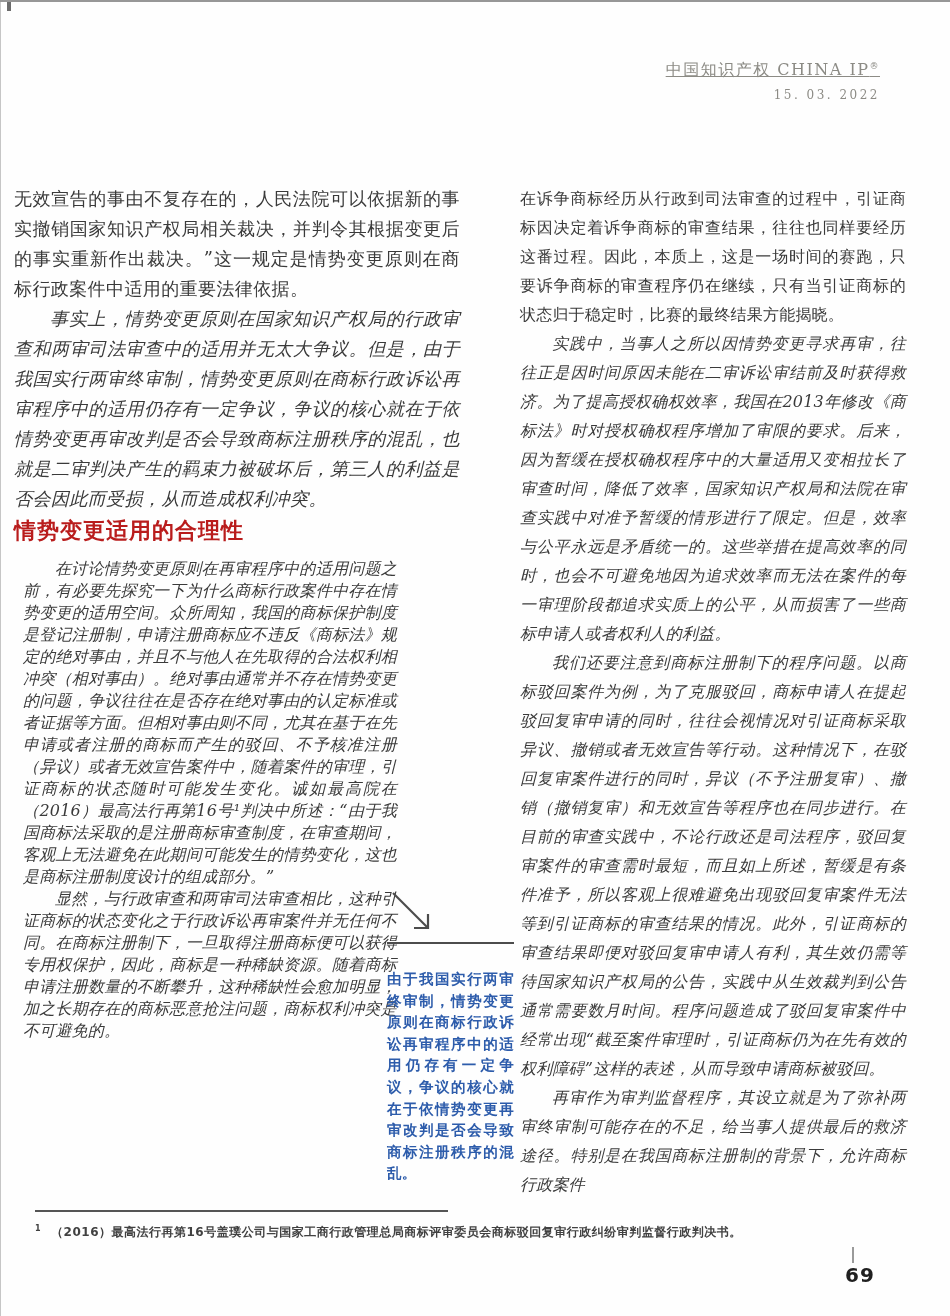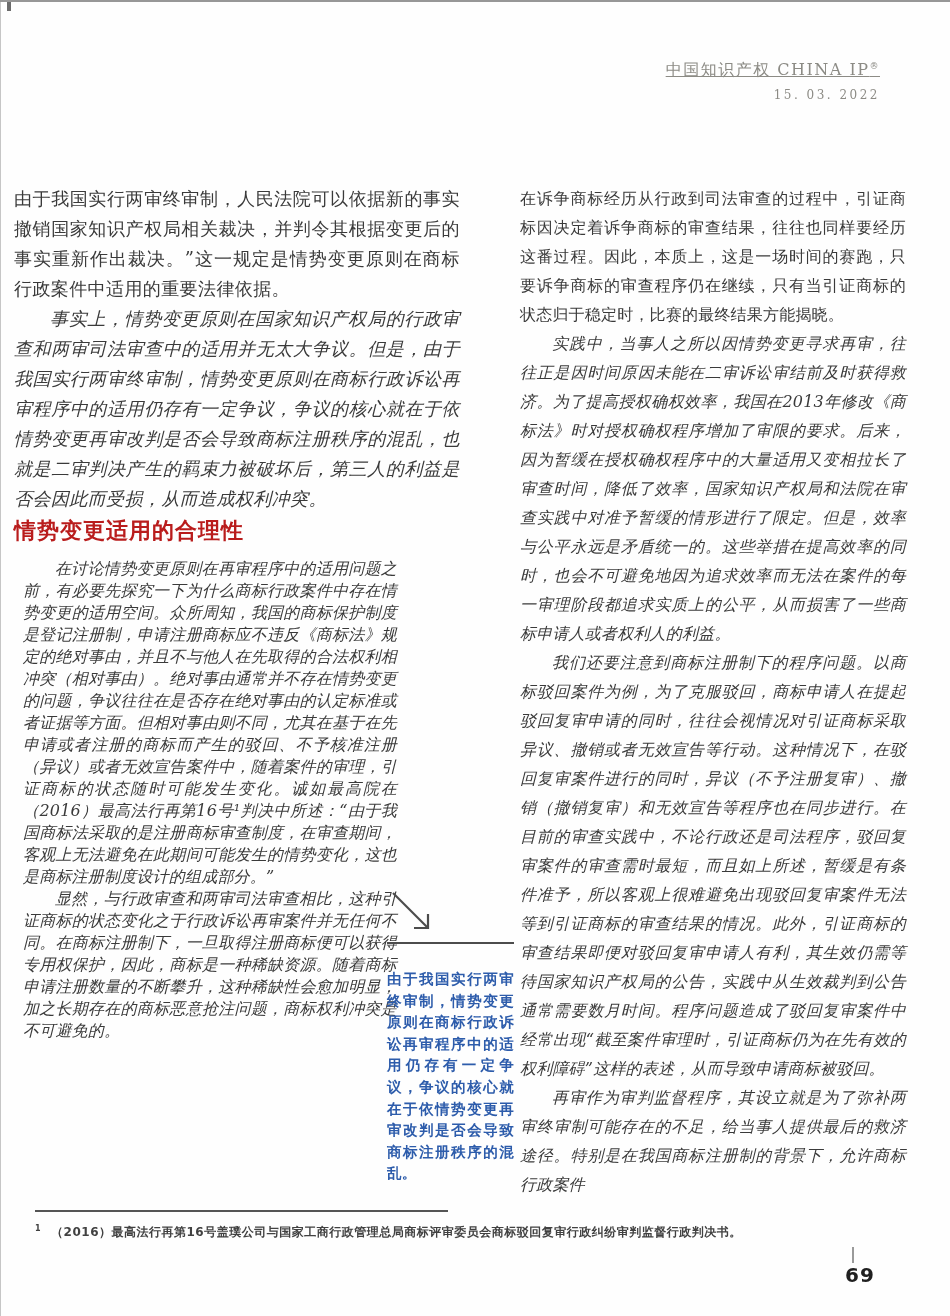--- a/index.html
+++ b/index.html
@@ -66,21 +66,21 @@
 <div class="page">
   <div class="left-edge"></div>
   <div class="corner-mark"></div>
 
   <div class="header">
     <div class="mag"><span>中国知识产权 CHINA IP</span><sup>®</sup></div>
     <div class="date">15. 03. 2022</div>
   </div>
 
   <div class="col-left-top">
-    <p class="body-p">由于我国实行两审终审制，人民法院可以依据新的事实撤销国家知识产权局相关裁决，并判令其根据变更后的事实重新作出裁决。”这一规定是情势变更原则在商标行政案件中适用的重要法律依据。</p>
+    <p class="body-p">无效宣告的事由不复存在的，人民法院可以依据新的事实撤销国家知识产权局相关裁决，并判令其根据变更后的事实重新作出裁决。”这一规定是情势变更原则在商标行政案件中适用的重要法律依据。</p>
     <p class="body-p indent">事实上，情势变更原则在国家知识产权局的行政审查和两审司法审查中的适用并无太大争议。但是，由于我国实行两审终审制，情势变更原则在商标行政诉讼再审程序中的适用仍存有一定争议，争议的核心就在于依情势变更再审改判是否会导致商标注册秩序的混乱，也就是二审判决产生的羁束力被破坏后，第三人的利益是否会因此而受损，从而造成权利冲突。</p>
   </div>
 
   <h2 class="section-heading">情势变更适用的合理性</h2>
 
   <div class="col-left-bottom">
     <p class="body-p indent">在讨论情势变更原则在再审程序中的适用问题之前，有必要先探究一下为什么商标行政案件中存在情势变更的适用空间。众所周知，我国的商标保护制度是登记注册制，申请注册商标应不违反《商标法》规定的绝对事由，并且不与他人在先取得的合法权利相冲突（相对事由）。绝对事由通常并不存在情势变更的问题，争议往往在是否存在绝对事由的认定标准或者证据等方面。但相对事由则不同，尤其在基于在先申请或者注册的商标而产生的驳回、不予核准注册（异议）或者无效宣告案件中，随着案件的审理，引证商标的状态随时可能发生变化。诚如最高院在（2016）最高法行再第16号¹判决中所述：“由于我国商标法采取的是注册商标审查制度，在审查期间，客观上无法避免在此期间可能发生的情势变化，这也是商标注册制度设计的组成部分。”</p>
     <p class="body-p indent">显然，与行政审查和两审司法审查相比，这种引证商标的状态变化之于行政诉讼再审案件并无任何不同。在商标注册制下，一旦取得注册商标便可以获得专用权保护，因此，商标是一种稀缺资源。随着商标申请注册数量的不断攀升，这种稀缺性会愈加明显，加之长期存在的商标恶意抢注问题，商标权利冲突是不可避免的。</p>
   </div>
 

